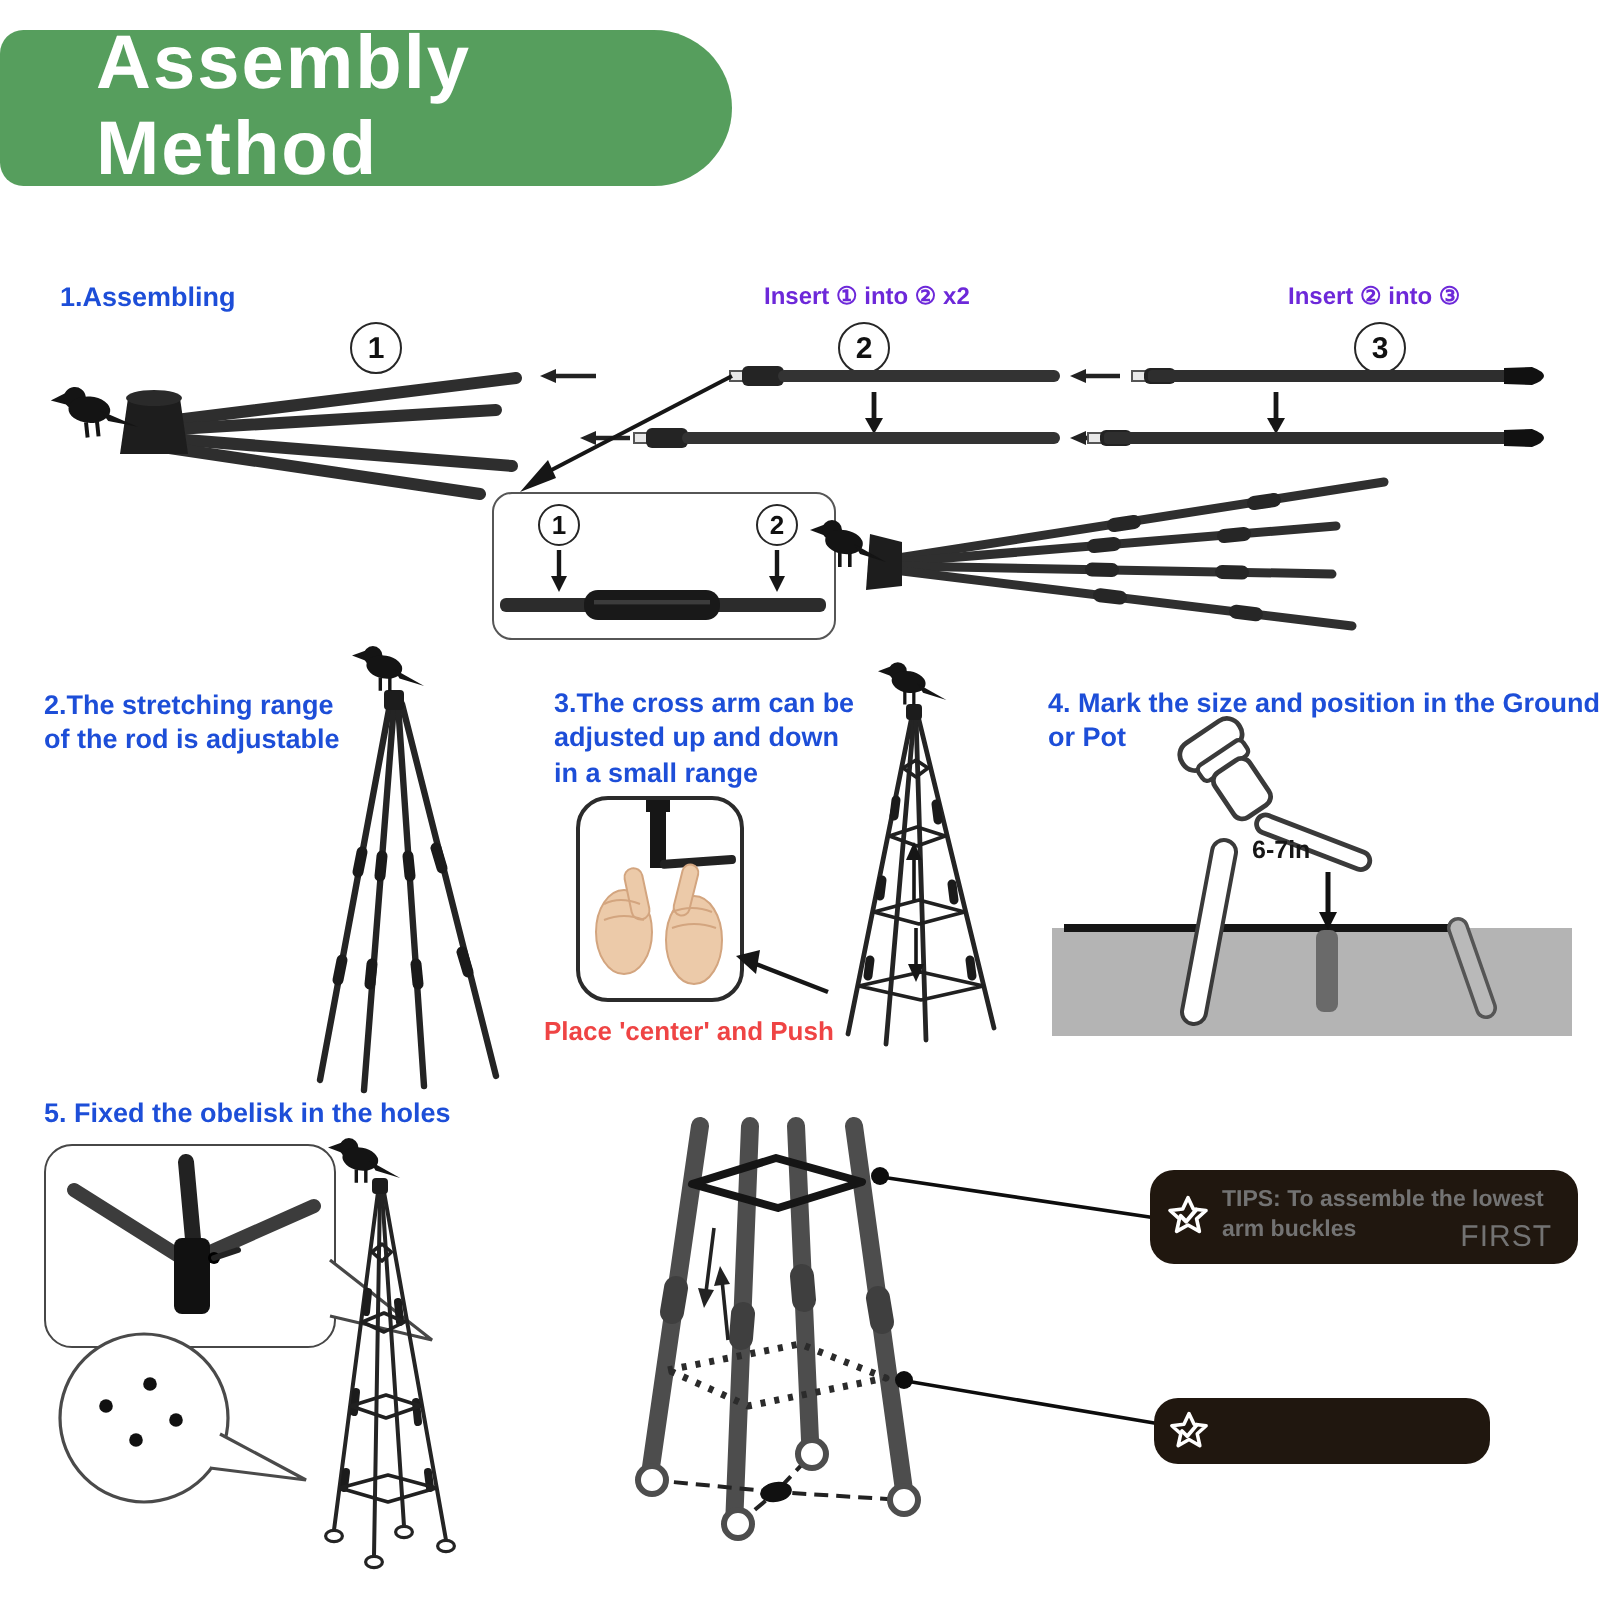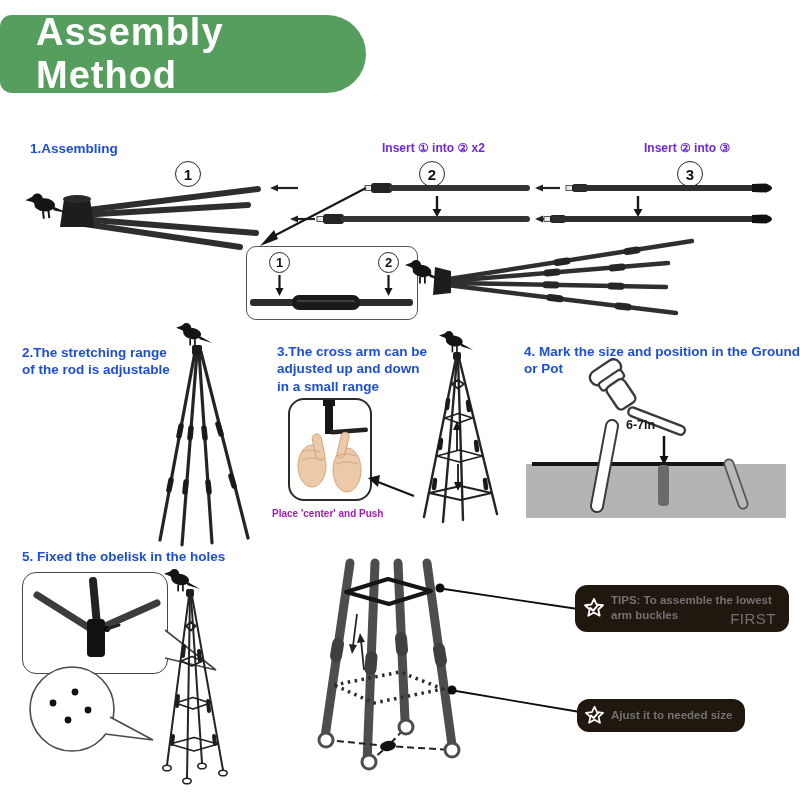--- a/index.html
+++ b/index.html
@@ -1,29 +1,29 @@
 <!DOCTYPE html>
 <html><head>
 <meta charset="utf-8">
 <title>Assembly Method</title>
 <style>
   *{margin:0;padding:0;box-sizing:border-box}
   html,body{background:#fff}
   body{font-family:"Liberation Sans",sans-serif;color:#161616}
   #canvas{position:relative;width:800px;height:800px;background:#ffffff;overflow:hidden}
   .abs{position:absolute}
-  .banner{left:0;top:15px;width:366px;height:78px;background:#569e5d;border-radius:12px 40px 40px 12px;display:flex;align-items:center;padding-left:36px}
+  .banner{left:0;top:15px;width:366px;height:78px;background:#569e5d;border-radius:12px 40px 40px 12px;display:flex;align-items:center;padding-left:48px}
   .banner-title{color:#ffffff;font-size:38px;font-weight:bold;letter-spacing:1px}
   .step-title{font-size:13.5px;font-weight:bold;color:#1d4ed8;line-height:1.28;white-space:pre-line}
   .ins-label{font-size:12px;font-weight:bold;color:#6d28d9;white-space:nowrap}
   .badge{width:26px;height:26px;border:1.7px solid #262626;border-radius:50%;background:#fff;display:flex;align-items:center;justify-content:center;font-size:15px;font-weight:bold;color:#111}
   .badge-sm{width:21px;height:21px;border:1.5px solid #262626;border-radius:50%;background:#fff;display:flex;align-items:center;justify-content:center;font-size:13px;font-weight:bold;color:#111}
   .inset-box{border:1.6px solid #565656;border-radius:10px;background:#fff}
   .photo-box{border:2.2px solid #2b2b2b;border-radius:16px;background:#fff;overflow:hidden}
-  .caption{font-size:10px;font-weight:bold;color:#a21caf;white-space:nowrap}
+  .caption{font-size:13px;font-weight:bold;color:#ef4444;white-space:nowrap}
   .bubble{border:1.6px solid #474747;border-radius:14px;background:#fff}
   .tip-box{background:#20170f;border-radius:12px;color:#737373}
   .tip-text{font-size:11.5px;font-weight:bold;line-height:1.27;white-space:pre-line;margin-left:36px;padding-top:8px}
   .tip-text-one{font-size:11.5px;font-weight:bold;margin-left:34px;line-height:33px;white-space:nowrap}
   .tip-first{position:absolute;right:13px;bottom:5px;font-size:15px;font-weight:normal;letter-spacing:.5px}
   .depth{font-size:12.5px;font-weight:bold;white-space:nowrap}
   svg{display:block}
 </style>
 </head>
 <body>
@@ -360,16 +360,15 @@
     <div class="tip-text">TIPS: To assemble the lowest
 arm buckles</div>
     <span class="tip-first">FIRST</span>
   </div>
 
   <div class="abs tip-box" style="left:577px;top:699px;width:168px;height:33px">
     <svg class="abs" style="left:7px;top:6px" width="21" height="21" viewBox="0 0 24 24">
       <polygon points="12,2 14.9,8.2 21.8,9 16.7,13.6 18.2,20.4 12,16.9 5.8,20.4 7.3,13.6 2.2,9 9.1,8.2" fill="none" stroke="#fff" stroke-width="2" stroke-linejoin="round"></polygon>
       <path d="M8,12 L11,15 L16.5,8.5" fill="none" stroke="#fff" stroke-width="2.2" stroke-linecap="round" stroke-linejoin="round"></path>
     </svg>
-    <div class="tip-text-one">Ajust it to needed size</div>
   </div>
 
 </div>
 
 </body></html>

